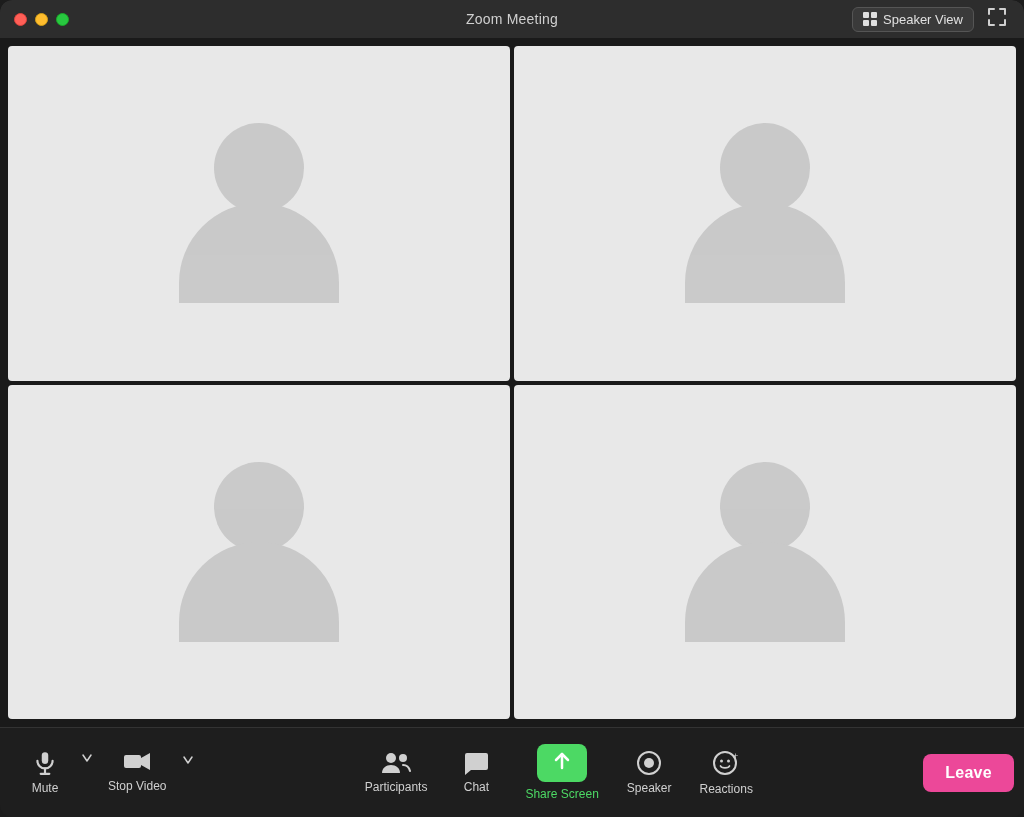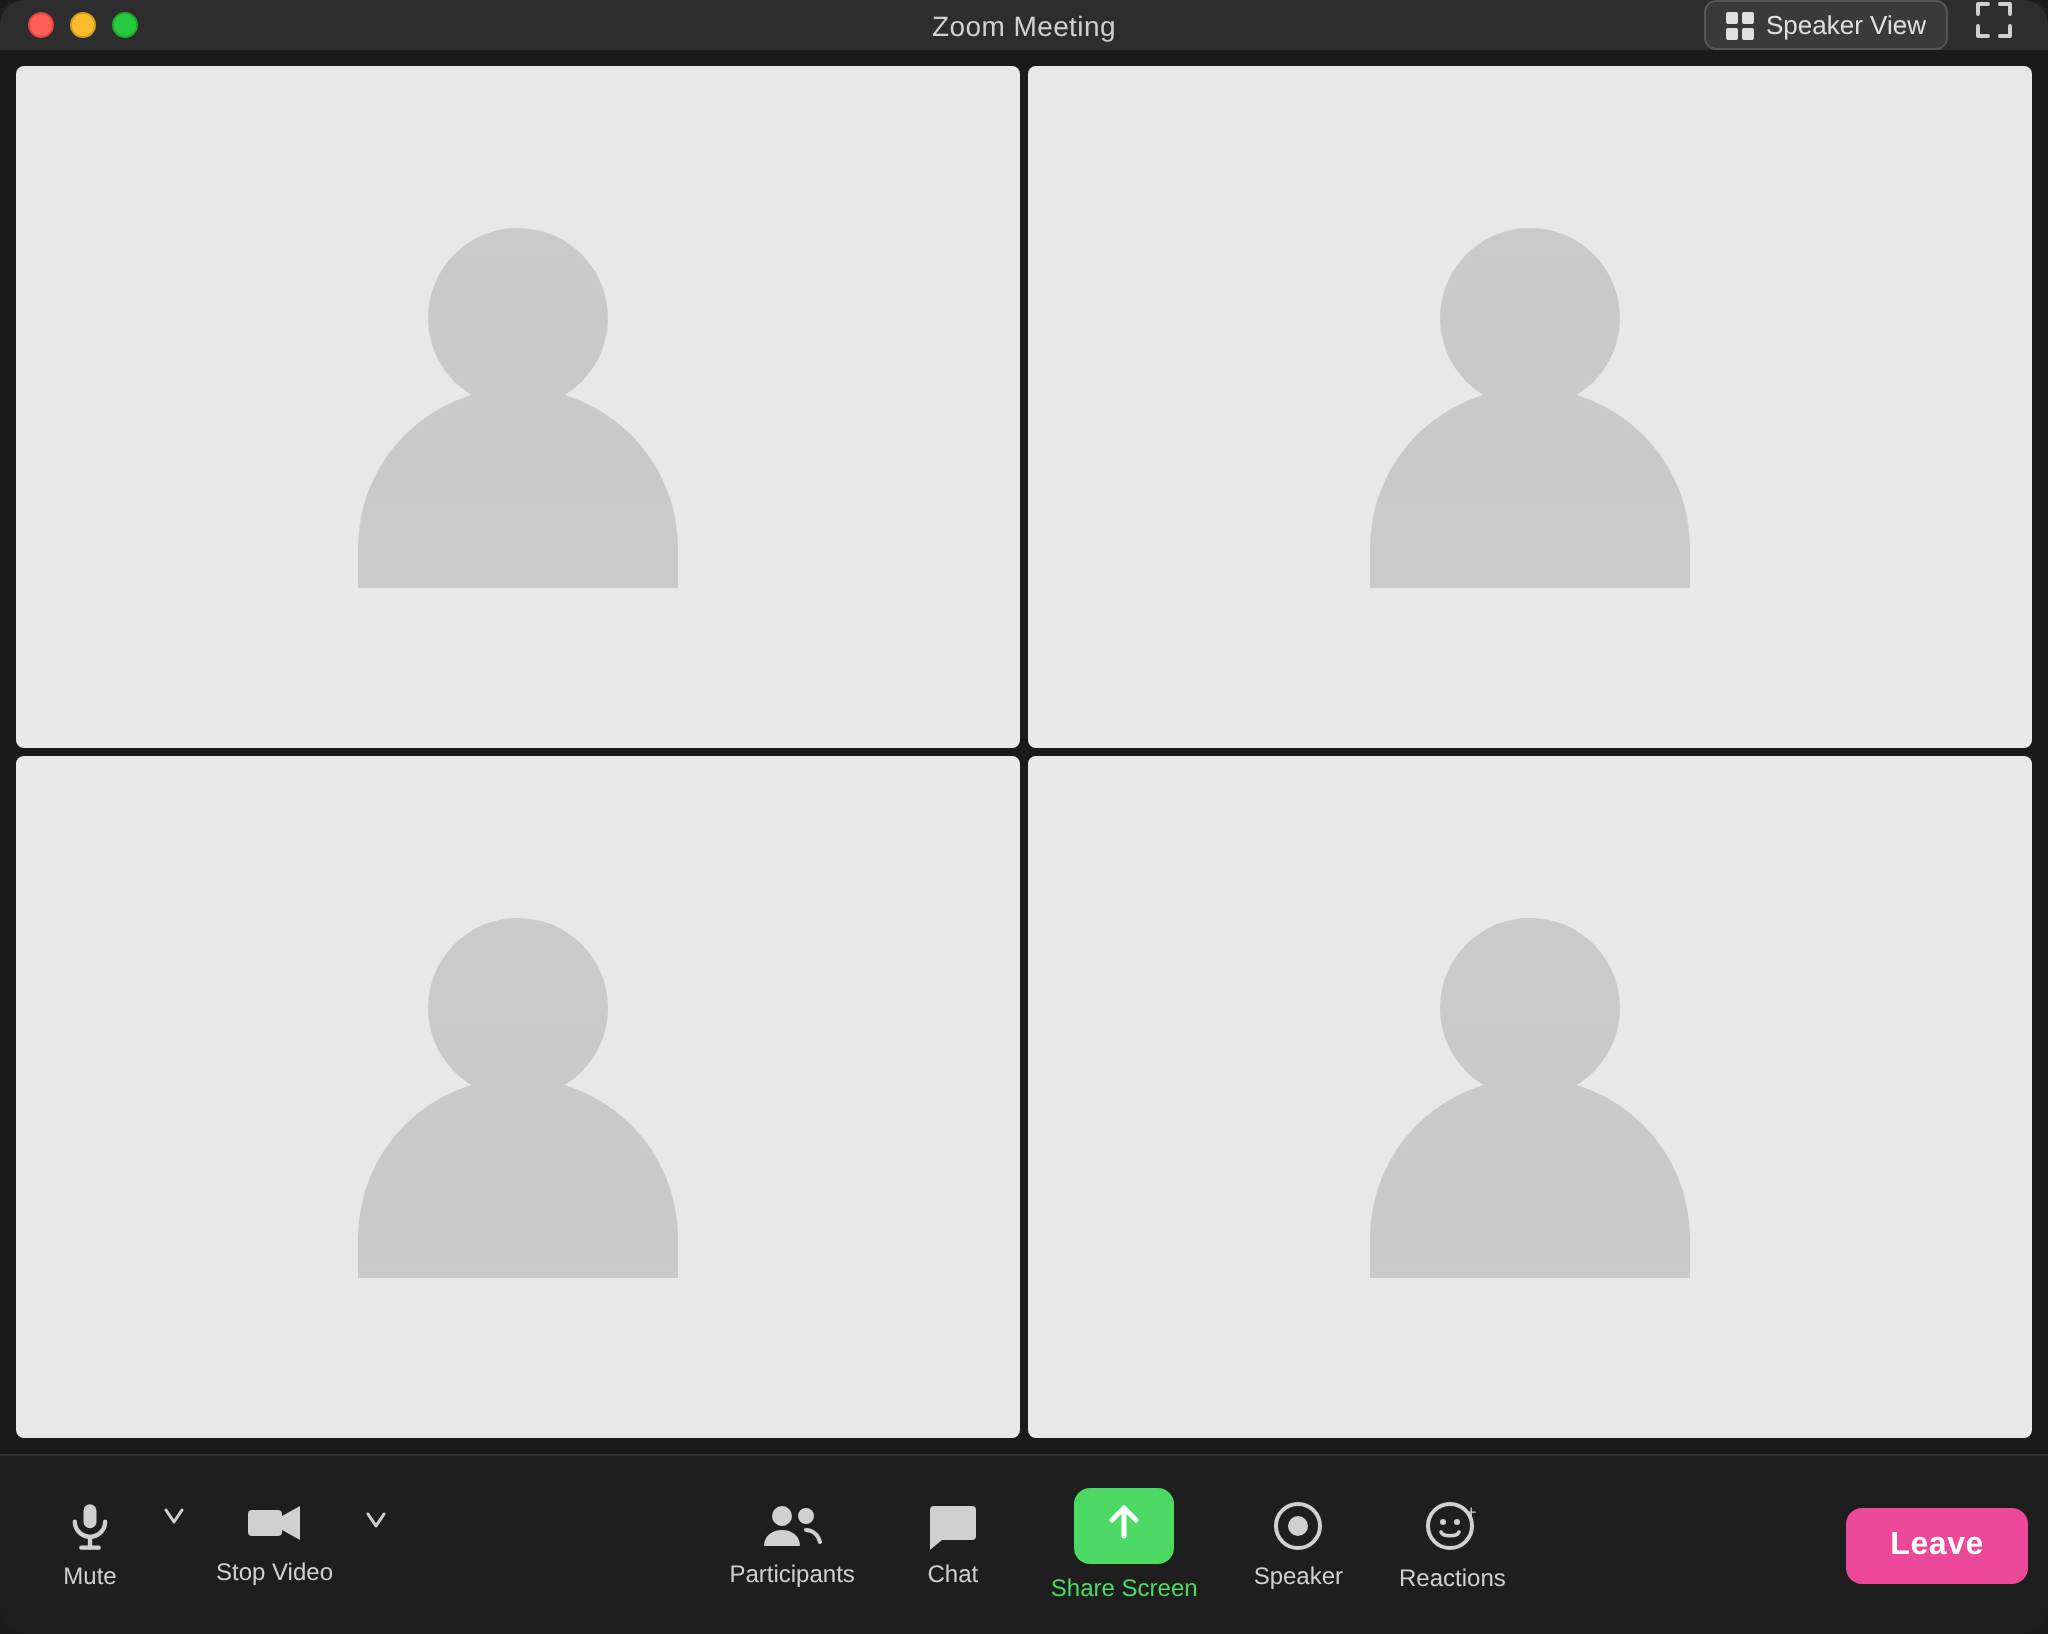--- a/index.html
+++ b/index.html
@@ -11,21 +11,21 @@
       font-family: -apple-system, BlinkMacSystemFont, 'Helvetica Neue', Arial, sans-serif;
       overflow: hidden;
       display: flex;
       flex-direction: column;
       border-radius: 12px;
     }
 
     
     .title-bar {
       background: #2d2d2d;
-      height: 25px;
+      height: 38px;
       display: flex;
       align-items: center;
       justify-content: center;
       position: relative;
       border-radius: 12px 12px 0 0;
       flex-shrink: 0;
     }
 
     .traffic-lights {
       position: absolute;
@@ -63,21 +63,21 @@
     }
 
     .speaker-view-btn {
       background: #3a3a3a;
       border: 1px solid #555;
       border-radius: 6px;
       color: #e0e0e0;
       font-size: 13px;
       padding: 4px 10px;
       display: flex;
-      align-items: flex-end;
+      align-items: flex-start;
       gap: 6px;
       cursor: pointer;
     }
 
     .speaker-view-btn .grid-icon {
       display: inline-grid;
       grid-template-columns: 1fr 1fr;
       gap: 2px;
       width: 14px;
       height: 14px;

